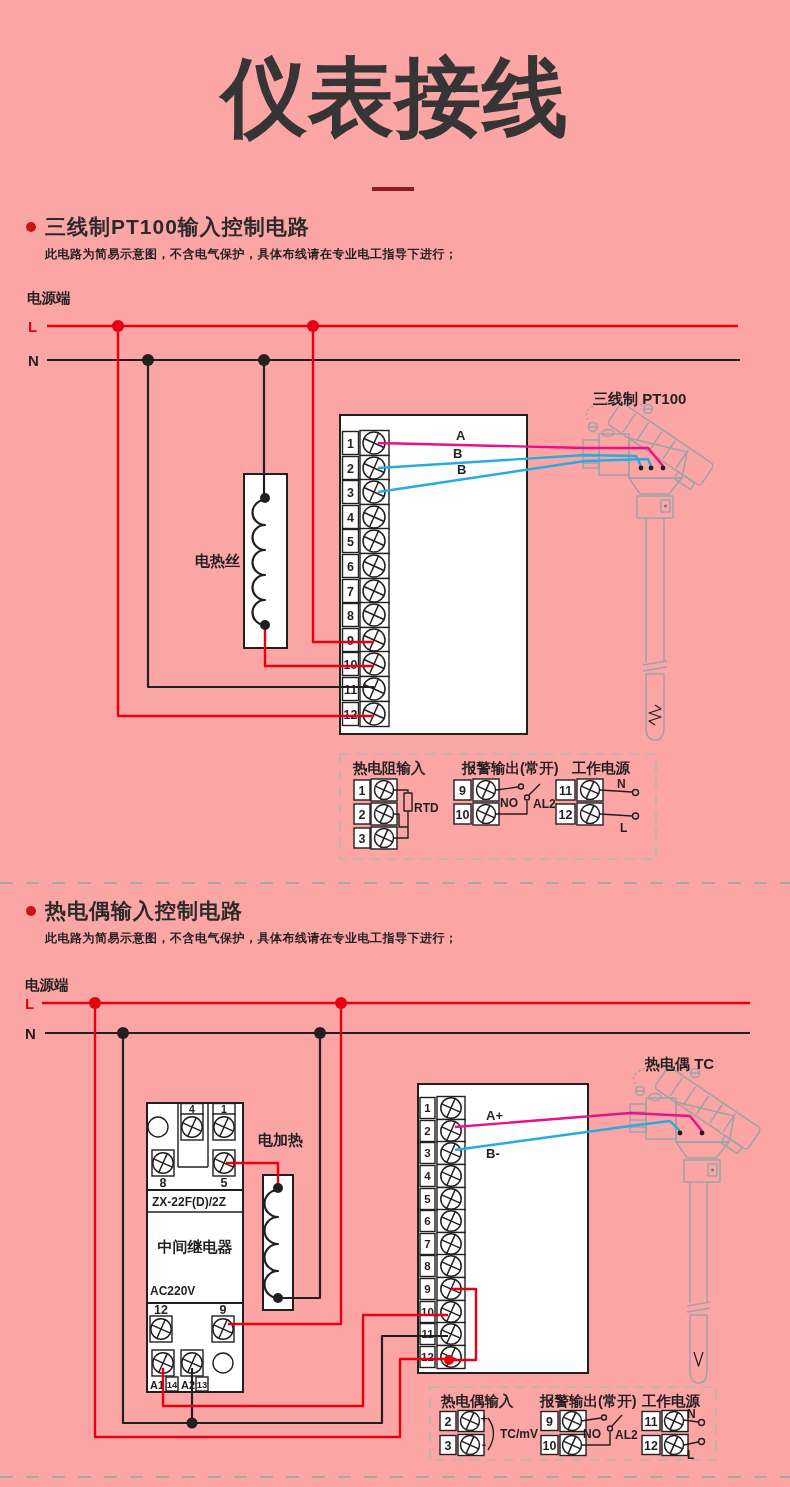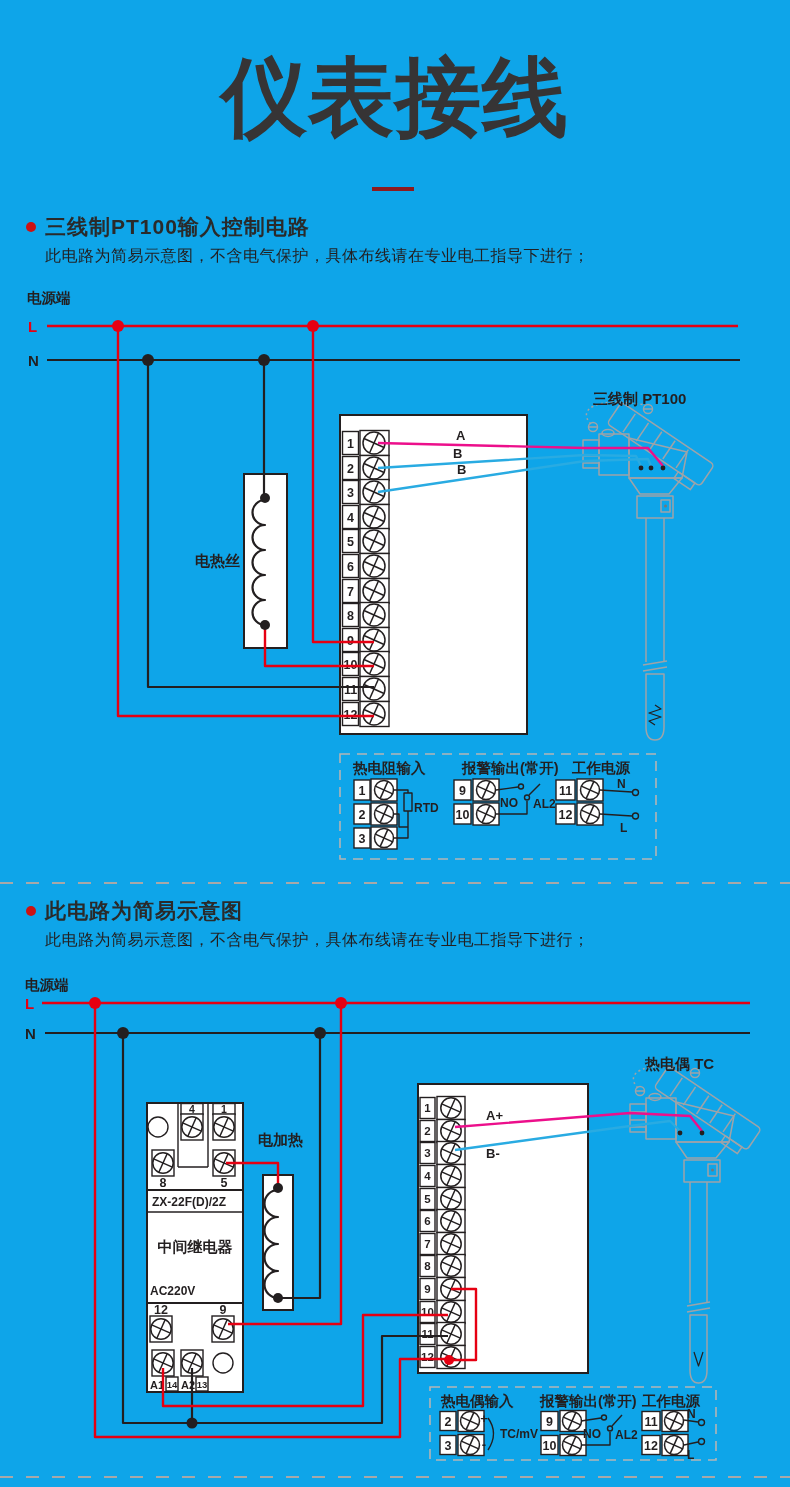--- a/index.html
+++ b/index.html
@@ -1,23 +1,23 @@
 <!DOCTYPE html>
 <html><head>
 <meta charset="utf-8">
 <style>
   html,body{margin:0;padding:0;background:#fff}
-  .page{position:relative;width:790px;height:1487px;background:#0ea5e9;overflow:hidden;
+  .page{position:relative;width:790px;height:1487px;background:#fca5a5;overflow:hidden;
         font-family:"Liberation Sans",sans-serif;color:#231f20}
   .title{position:absolute;left:0;top:54px;width:790px;text-align:center;
          font-size:86px;font-weight:900;color:#363435;letter-spacing:1px;line-height:1}
   .underline{position:absolute;left:372px;top:187px;width:42px;height:4px;background:#8e1b1e}
   .bullet{position:absolute;width:10px;height:10px;border-radius:50%;background:#cc1212}
   .sec-head{position:absolute;font-size:21px;font-weight:700;color:#2a2a2a;letter-spacing:1px;white-space:nowrap}
-  .sec-note{position:absolute;font-size:16px;font-weight:400;color:#231f20;letter-spacing:.5px;white-space:nowrap}
+  .sec-note{position:absolute;font-size:12px;font-weight:700;color:#231f20;letter-spacing:.5px;white-space:nowrap}
   .dash{position:absolute;left:0;width:790px;height:2px;
         background:repeating-linear-gradient(90deg,#a8a8a8 0 13px,transparent 13px 26px)}
   svg{position:absolute;left:0}
   #svg1{top:280px}
   #svg2{top:960px}
   .k{stroke:#231f20;stroke-width:2.2;fill:none;stroke-linejoin:round}
   .rd{stroke:#e60012;stroke-width:2.4;fill:none;stroke-linejoin:round}
   .mg{stroke:#ec0f8b;stroke-width:2.4;fill:none;stroke-linejoin:round}
   .cy{stroke:#29abe2;stroke-width:2.4;fill:none;stroke-linejoin:round}
   .bx{fill:#fff;stroke:#231f20;stroke-width:2}
@@ -100,21 +100,21 @@
   <div class="title">仪表接线</div>
   <div class="underline"></div>
 
   <span class="bullet" style="left:26px;top:222px"></span>
   <div class="sec-head" style="left:45px;top:213px">三线制PT100输入控制电路</div>
   <div class="sec-note" style="left:45px;top:246px">此电路为简易示意图，不含电气保护，具体布线请在专业电工指导下进行；</div>
 
   <div class="dash" style="top:882px"></div>
 
   <span class="bullet" style="left:26px;top:906px"></span>
-  <div class="sec-head" style="left:45px;top:897px">此电路为简易示意图</div>
+  <div class="sec-head" style="left:45px;top:897px">热电偶输入控制电路</div>
   <div class="sec-note" style="left:45px;top:930px">此电路为简易示意图，不含电气保护，具体布线请在专业电工指导下进行；</div>
 
   <div class="dash" style="top:1476px"></div>
 
   <svg id="svg1" width="790" height="600" viewBox="0 280 790 600">
 
     <g>
       <text class="t14" x="27" y="303">电源端</text>
       <text class="t15 red" x="28" y="332">L</text>
       <text class="t15" x="28" y="366">N</text>

